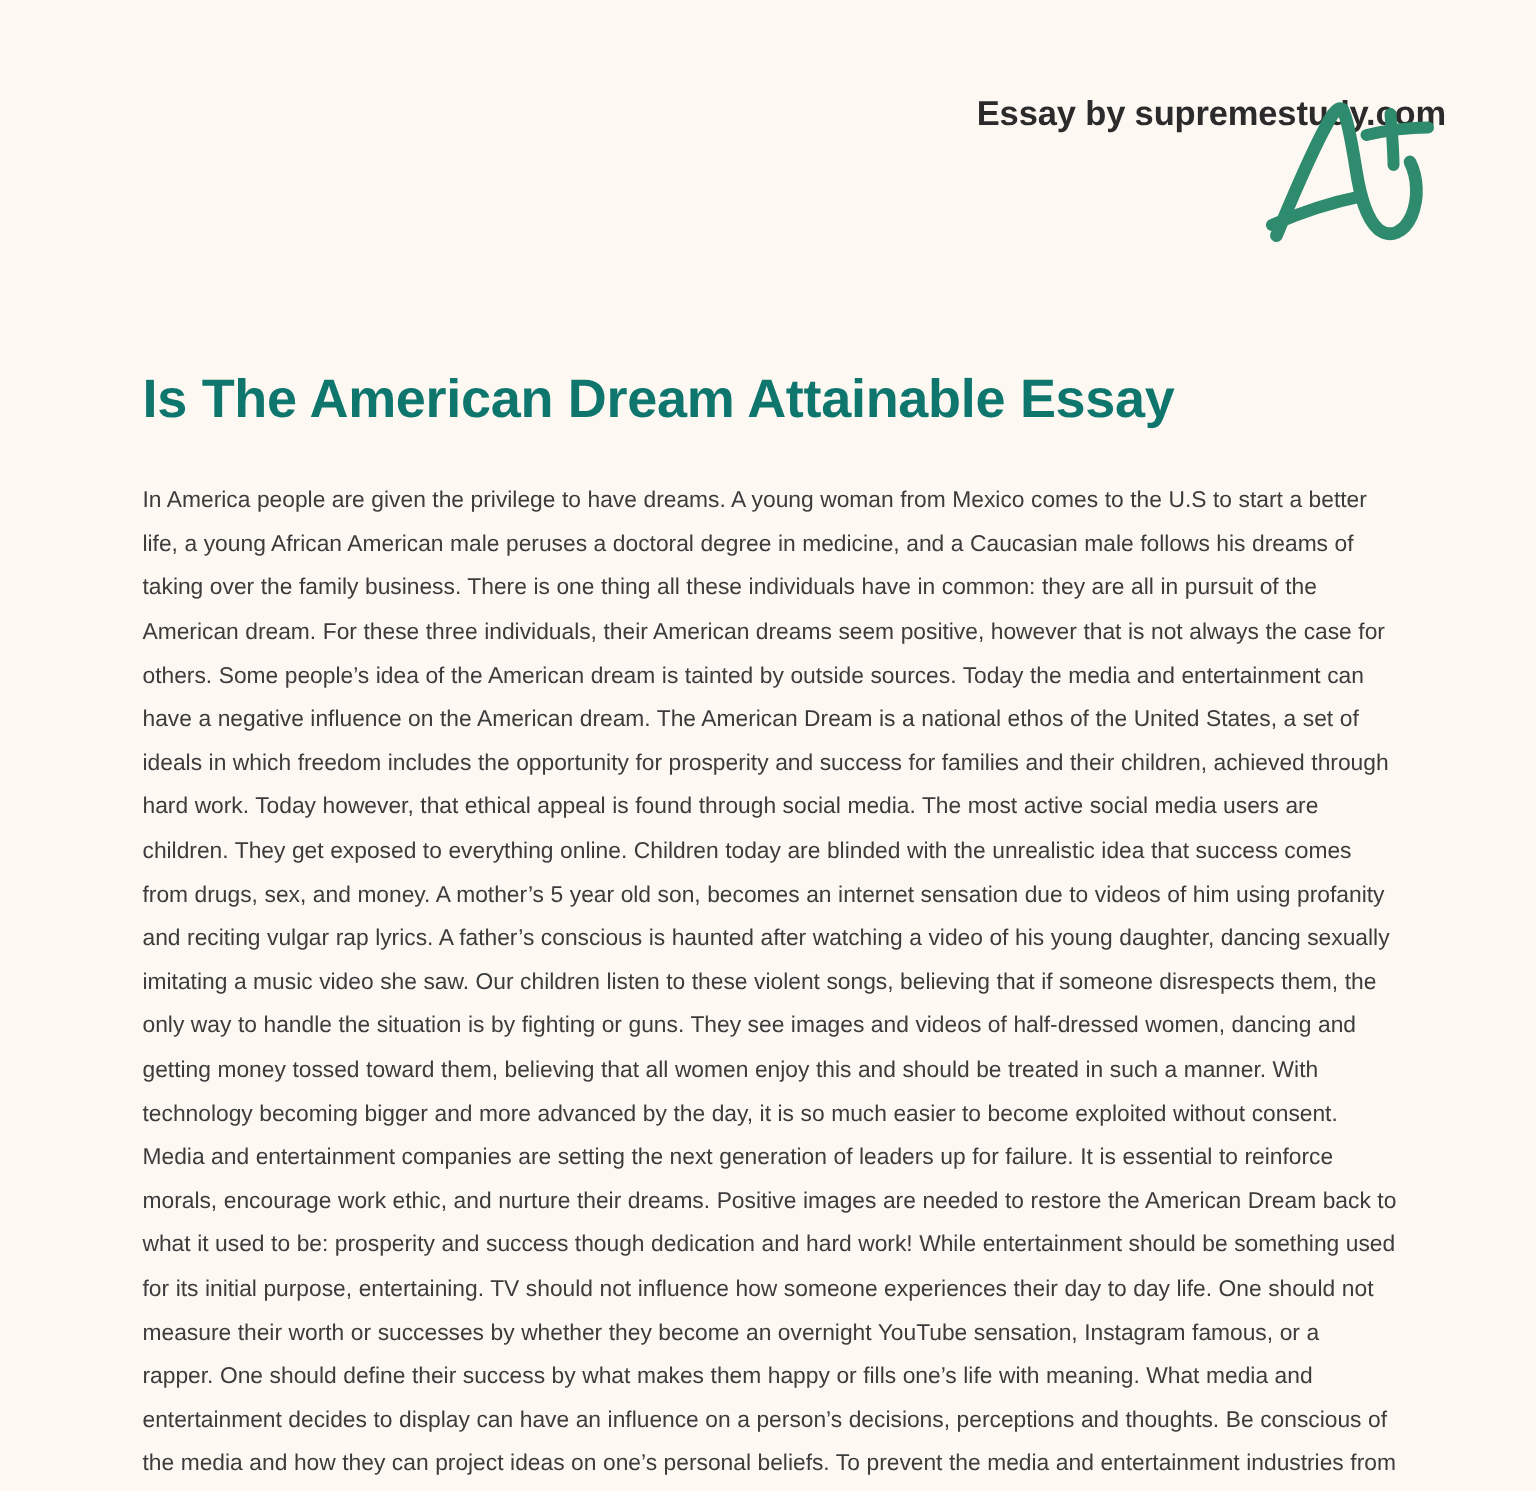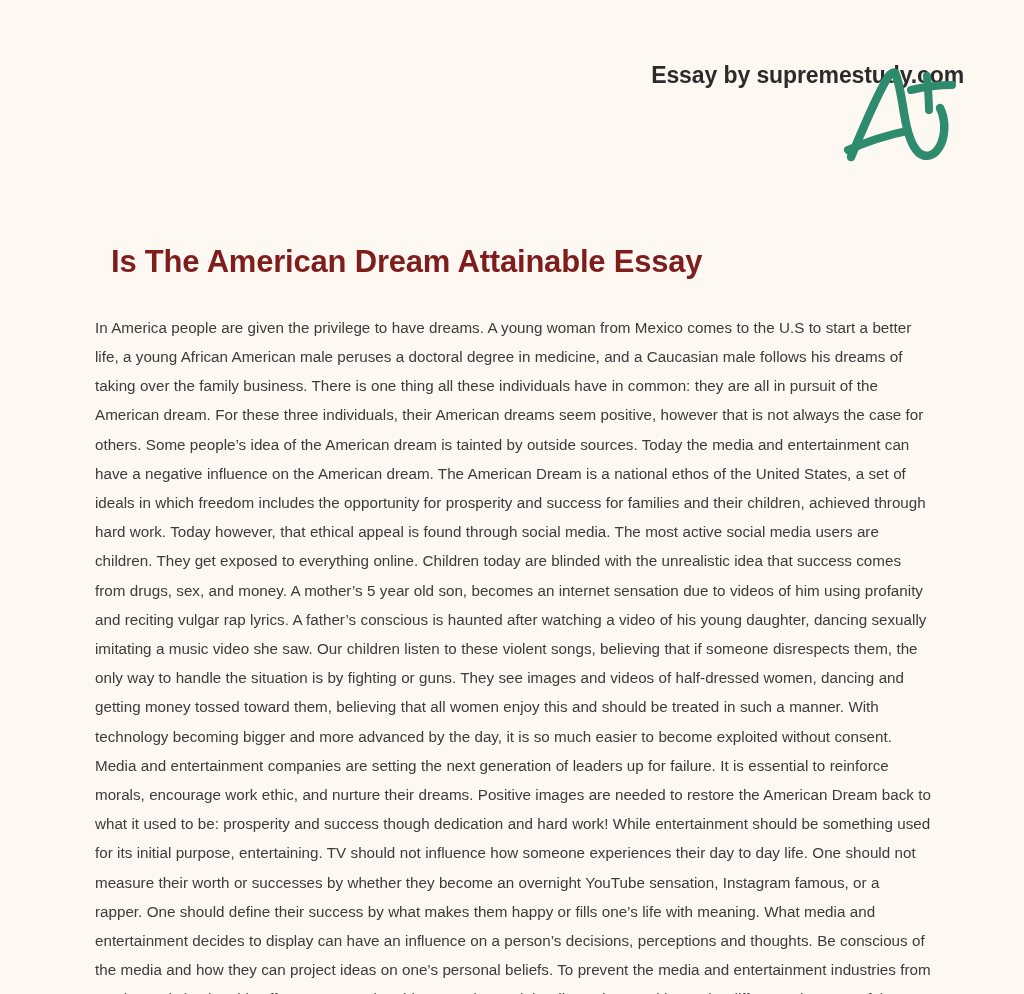--- a/index.html
+++ b/index.html
@@ -75,26 +75,26 @@
 
   
   .article {
     position: absolute;
     left: 95px;
     top: 243px;
     width: 836px;
   }
 
   .article-title {
-    font-size: 31px;
+    font-size: 36px;
     font-weight: bold;
-    color: #7f1d1d;
+    color: #0f766e;
     letter-spacing: -0.2px;
     line-height: 1.25;
-    margin: 0 0 31px 16px;
+    margin: 0 0 31px 0;
   }
 
   .article-body p {
     margin: 0;
     font-size: 15.2px;
     line-height: 29.2px;
     color: #3c3c3c;
     text-align: left;
     word-spacing: 0.15px;
   }

